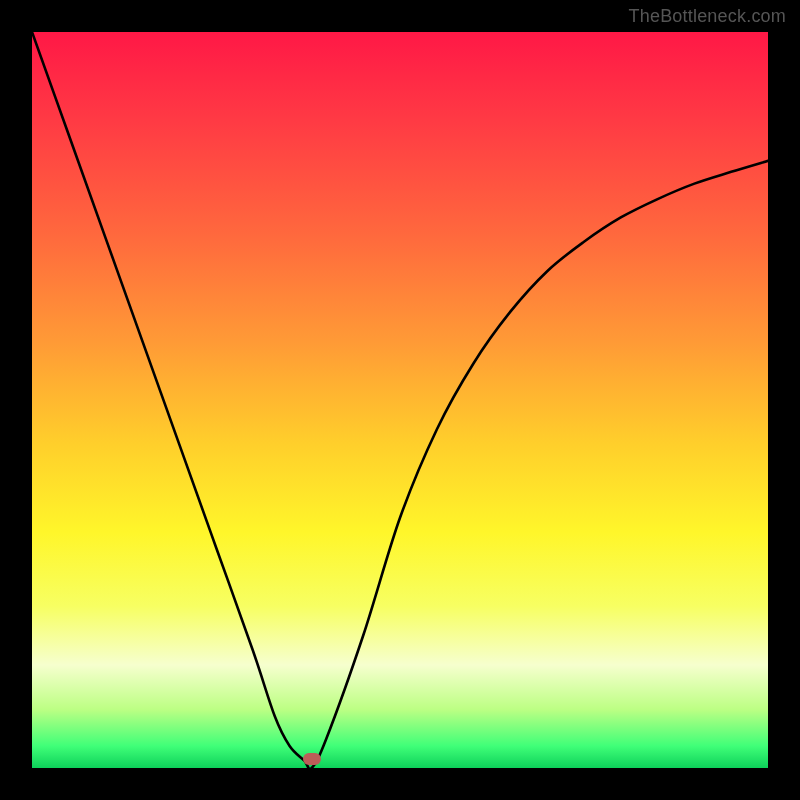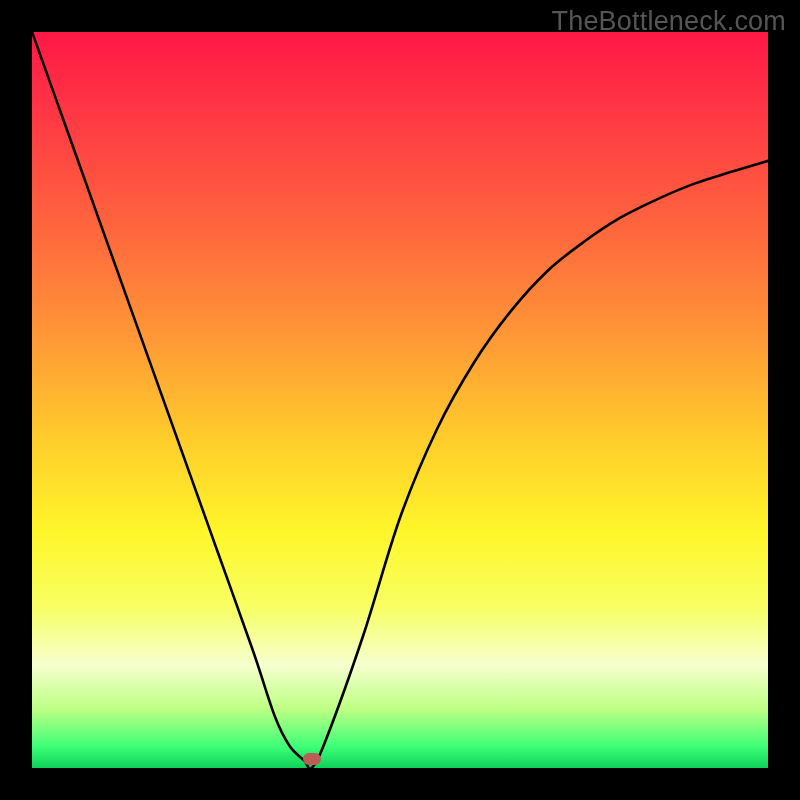--- a/index.html
+++ b/index.html
@@ -28,21 +28,21 @@
       #bdff84 92%,
       #40ff78 97%,
       #0dd15a 100%
     );
   }
   .watermark {
     position: absolute;
     top: 6px;
     right: 14px;
     font-family: Arial, Helvetica, sans-serif;
-    font-size: 27px;
+    font-size: 18px;
     color: #555555;
     font-weight: 500;
     letter-spacing: 0.2px;
   }
   svg.curve {
     position: absolute;
     left: 0; top: 0;
     width: 100%;
     height: 100%;
   }

